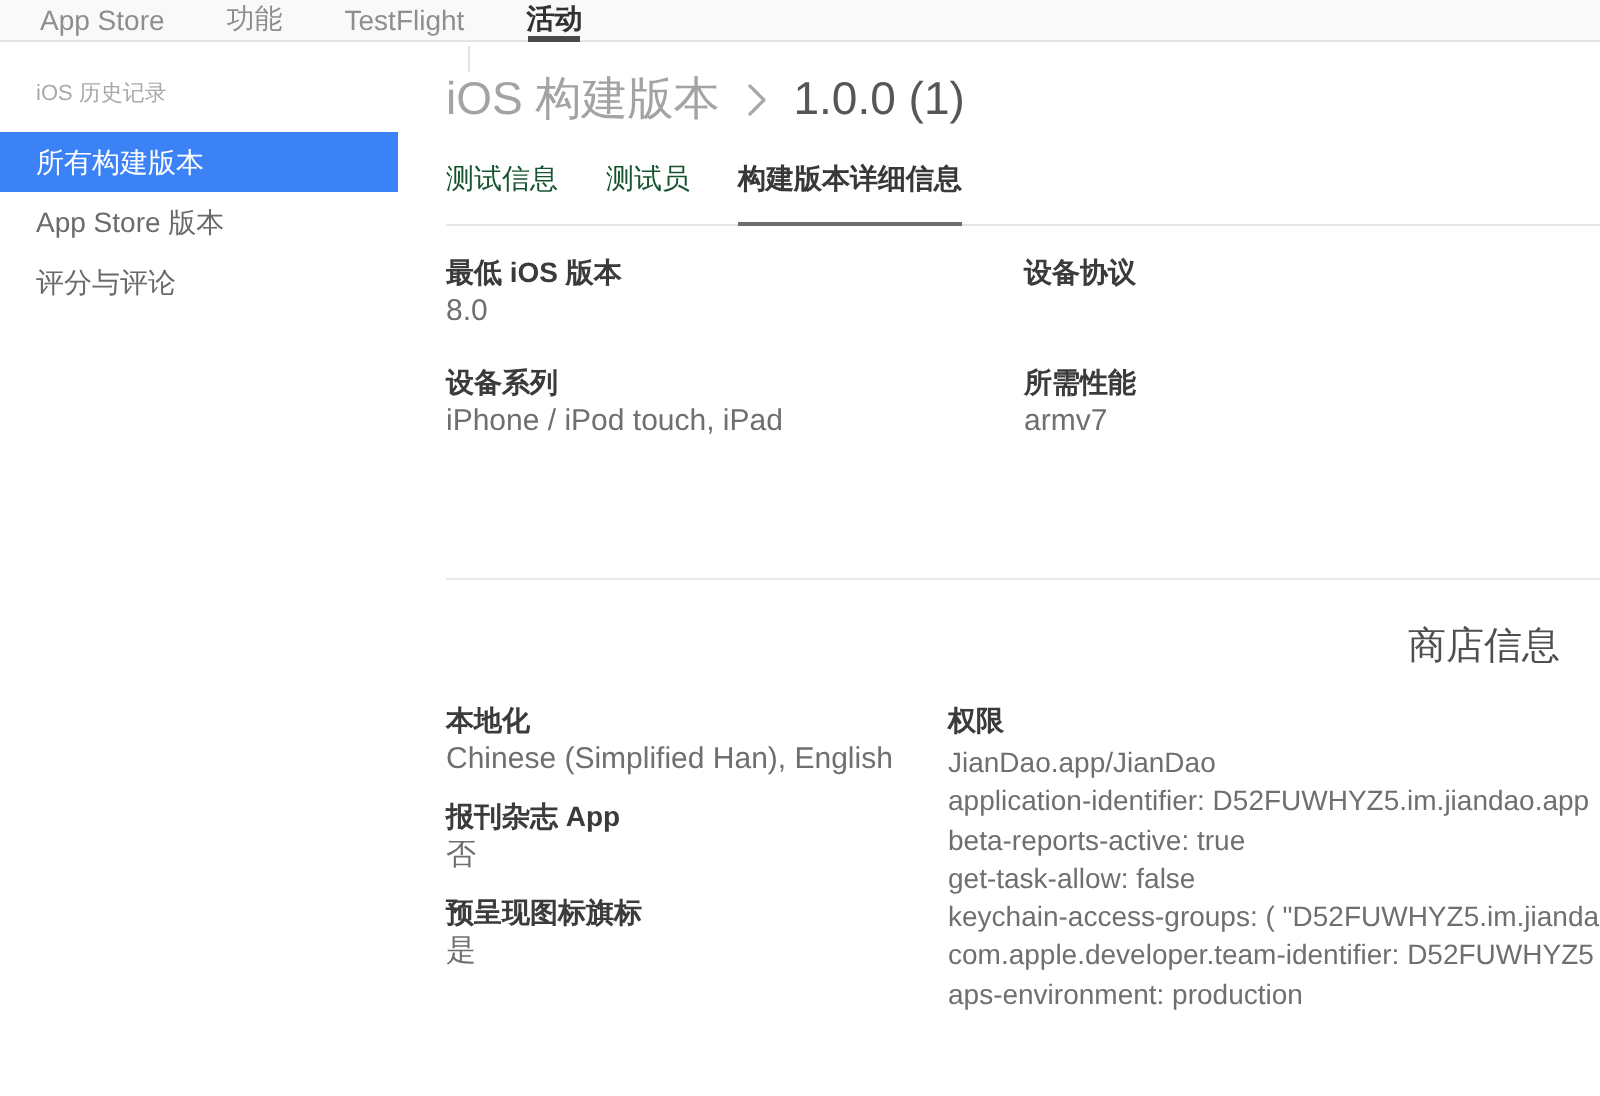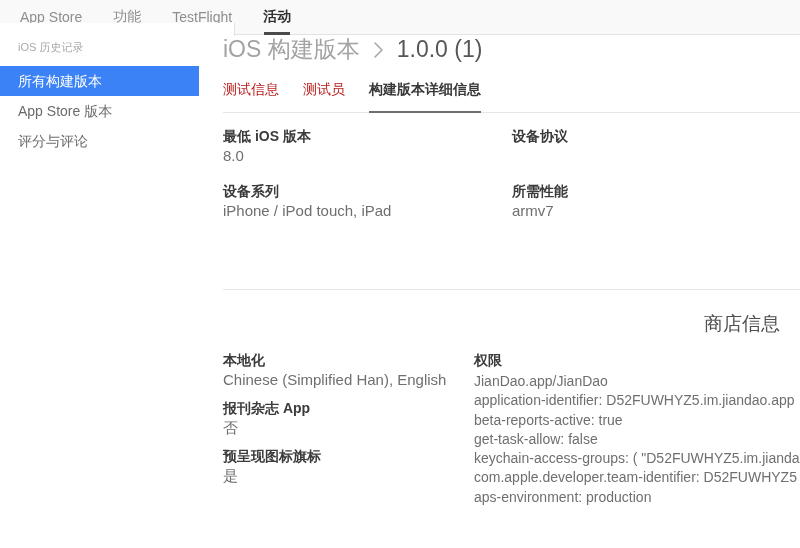--- a/index.html
+++ b/index.html
@@ -7,21 +7,21 @@
   body {
     width: 800px; height: 548px;
     position: relative; overflow: hidden;
     background: #ffffff;
     font-family: "Liberation Sans", "DejaVu Sans", sans-serif;
     -webkit-font-smoothing: antialiased;
   }
 
   
   .topnav {
-    position: absolute; top:0; left:0; right:0; height:35px;
+    position: absolute; top:0; left:0; right:0; height:21px;
     background:#f9f9f9; border-bottom:1px solid #e3e3e3;
     display:flex; align-items:stretch; padding-left:20px;
   }
   .nav-item {
     display:flex; align-items:center; margin-right:31px;
     font-size:14px; color:#8e8e8e; cursor:pointer; position:relative;
     white-space:nowrap;
   }
   .nav-item.active { color:#323232; font-weight:700; }
   .nav-item.active::after {
@@ -55,21 +55,21 @@
   }
   .breadcrumb .parent { color:#a3a3a3; cursor:pointer; }
   .breadcrumb .sep { margin:0 12px; display:flex; align-items:center; }
   .breadcrumb .current { color:#565656; }
 
   .tabs {
     margin-top:18px; display:flex; gap:24px;
     border-bottom:1px solid #e6e6e6; margin-right:-20px;
   }
   .tab {
-    font-size:14px; color:#b91c1c; cursor:pointer; position:relative;
+    font-size:14px; color:#14532d; cursor:pointer; position:relative;
     padding-bottom:13px; white-space:nowrap;
   }
   .tab.active { color:#383838; font-weight:600; }
   .tab.active::after {
     content:""; position:absolute; left:0; right:0; bottom:-1px;
     height:2px; background:#6e6e6e;
   }
 
   .fields-grid { padding-top:15px; display:grid; grid-template-columns:289px 1fr; }
   .field { margin-bottom:19px; }

